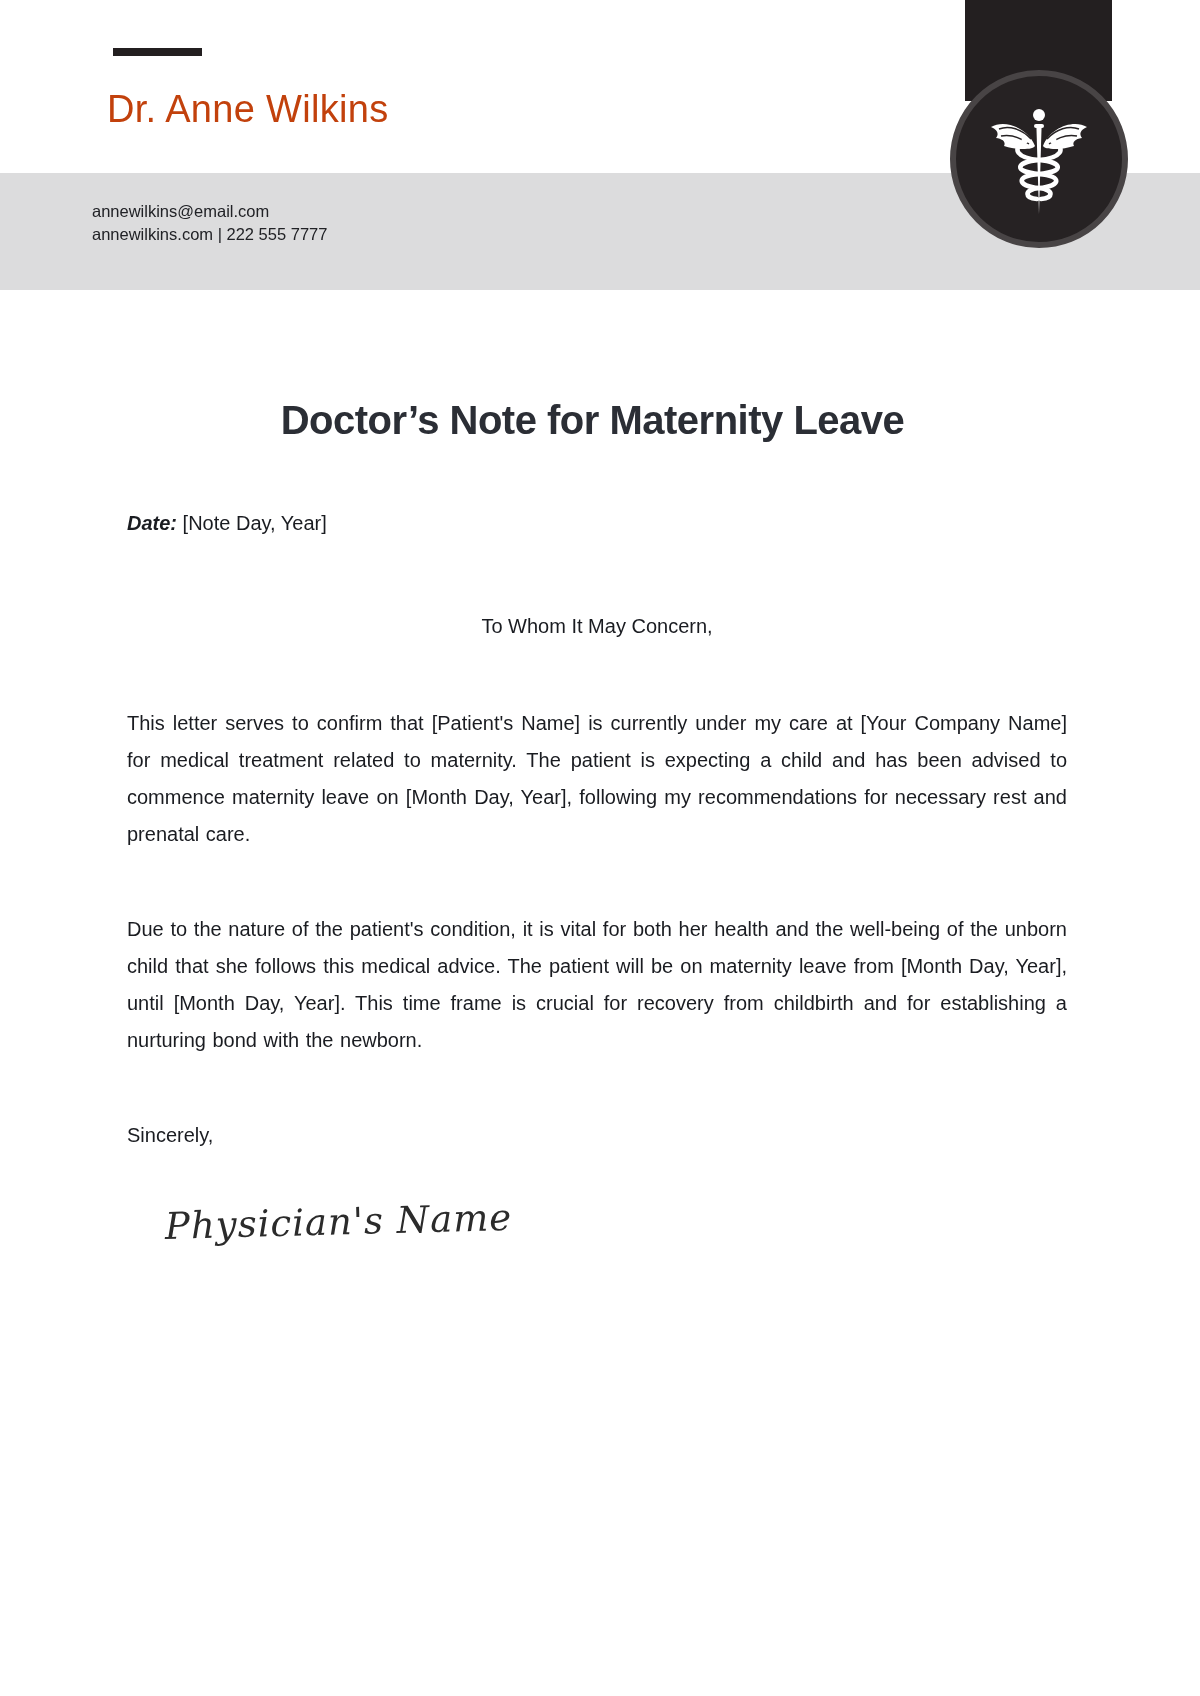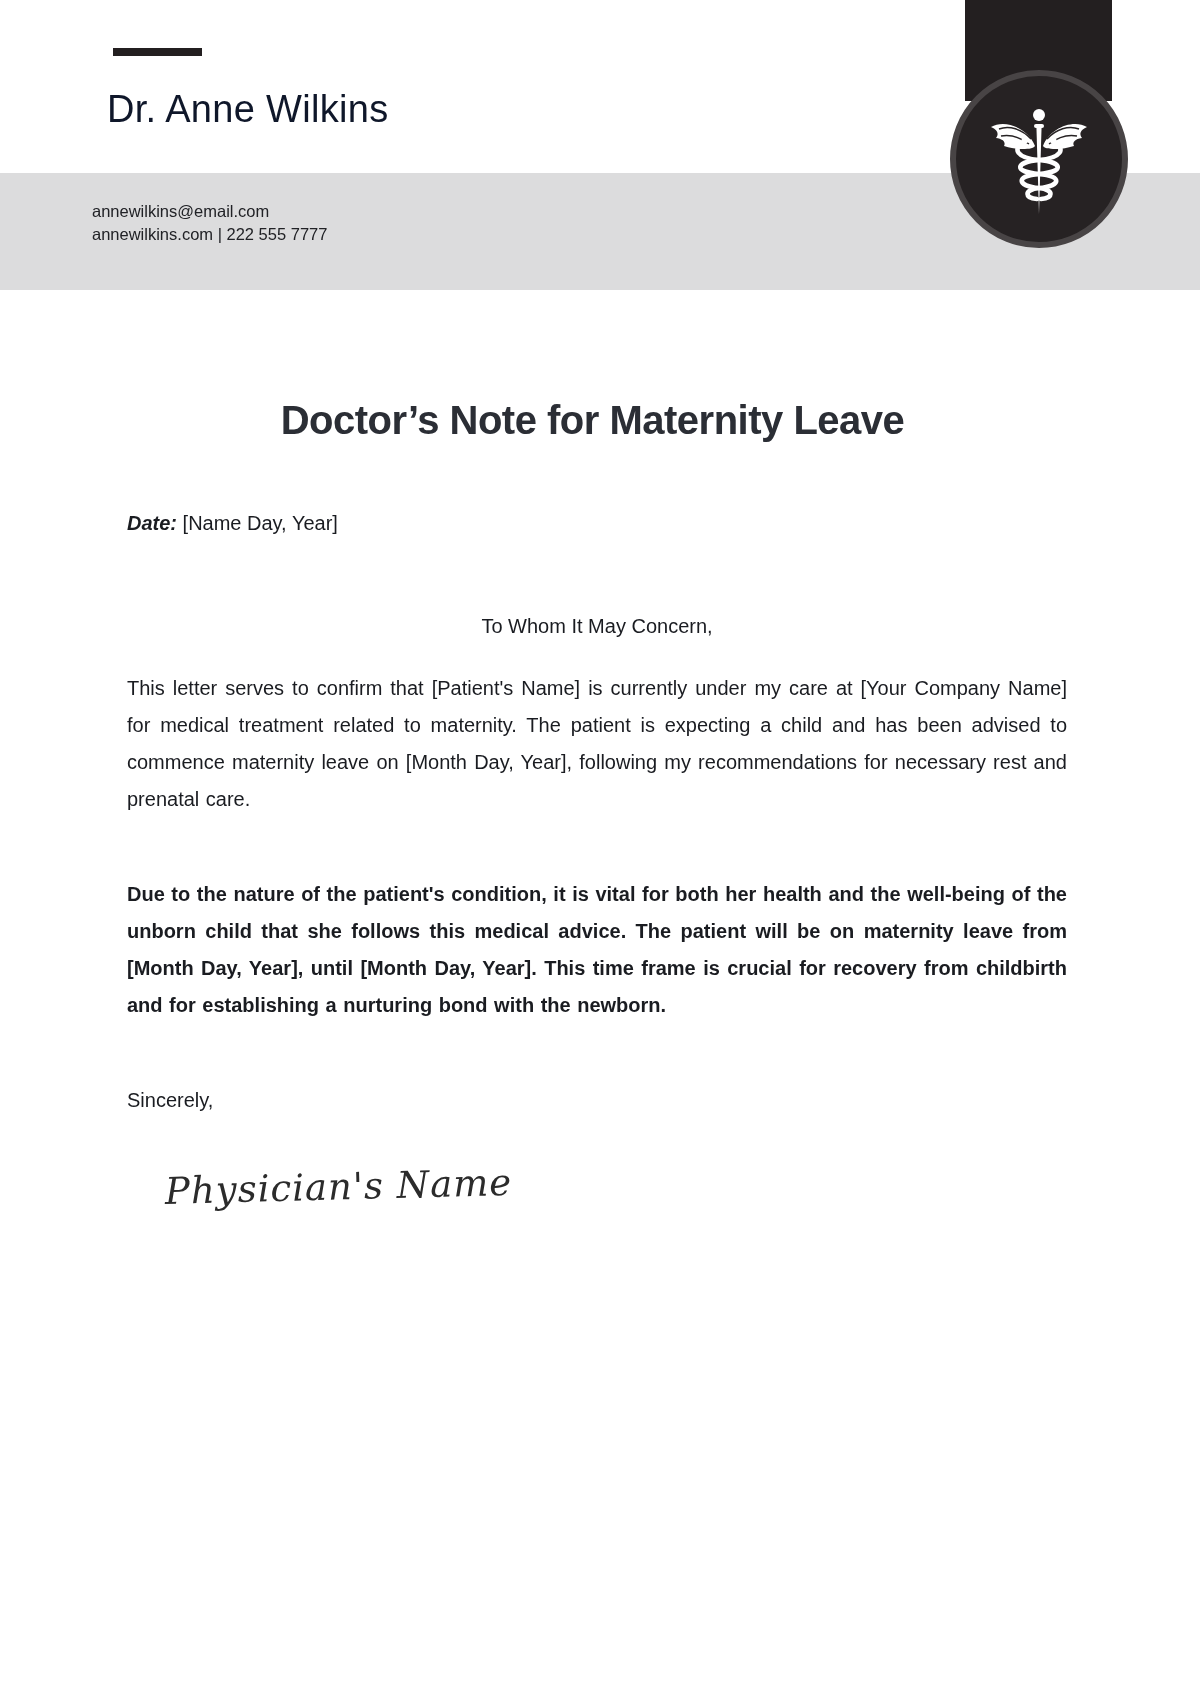--- a/index.html
+++ b/index.html
@@ -11,21 +11,21 @@
     overflow:hidden;
   }
 
   
   .top-dash {
     position:absolute; left:113px; top:48px;
     width:89px; height:8px; background:#231f20;
   }
   .doctor-name {
     position:absolute; left:107px; top:88px;
-    font-size:38px; font-weight:500; color:#0f172a;
+    font-size:38px; font-weight:500; color:#c2410c;
     letter-spacing:0.3px; white-space:nowrap;
   }
   .band {
     position:absolute; left:0; top:173px;
     width:1200px; height:117px; background:#dcdcdd;
   }
   .contact {
     position:absolute; left:92px; top:200px;
     font-size:16.5px; line-height:22.5px; color:#212226;
   }
@@ -49,22 +49,22 @@
     color:#2b2e35; letter-spacing:-0.5px;
   }
   .letter-body {
     position:absolute; left:127px; top:505px; width:940px;
     font-size:20px; line-height:37px; color:#1a1c21;
   }
   .date-line { line-height:37px; }
   .date-label { font-weight:700;font-style:italic; }
   .salutation { margin-top:66px;text-align:center; }
   .para { text-align:justify; word-spacing:1px; }
-  .para-1 { margin-top:25px; }
-  .para-2 { margin-top:58px;font-weight:bold; }
+  .para-1 { margin-top:60px; }
+  .para-2 { margin-top:58px; }
   .para-3 { margin-top:66px; }
   .closing { margin-top:58px; }
   .signature {
     margin-top:54px; margin-left:38px;
     font-family:"DejaVu Serif", serif; font-style:italic;
     font-size:37px; color:#2b2b2b; letter-spacing:1px;
     transform:rotate(-1.5deg); transform-origin:left center;
     white-space:nowrap;
   }
 </style>
@@ -113,21 +113,21 @@
     </g>
   </svg>
 </div>
 
 <h2 class="doc-title">Doctor’s Note for Maternity Leave</h2>
 
 <div class="letter-body">
 
   <div class="date-line">
     <span class="date-label">Date: </span>
-    <span>[Name Day, Year]</span>
+    <span>[Note Day, Year]</span>
   </div>
 
   <div class="salutation">To Whom It May Concern,</div>
 
   <p class="para para-1">This letter serves to confirm that [Patient's Name] is currently under my care at [Your Company Name] for medical treatment related to maternity. The patient is expecting a child and has been advised to commence maternity leave on [Month Day, Year], following my recommendations for necessary rest and prenatal care.</p>
   <p class="para para-2">Due to the nature of the patient's condition, it is vital for both her health and the well-being of the unborn child that she follows this medical advice. The patient will be on maternity leave from [Month Day, Year], until [Month Day, Year]. This time frame is crucial for recovery from childbirth and for establishing a nurturing bond with the newborn.</p>
 
   <div class="closing">Sincerely,</div>
 
   <div class="signature">Physician's Name</div>

